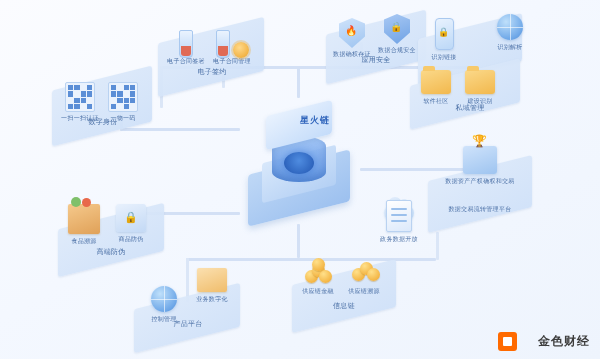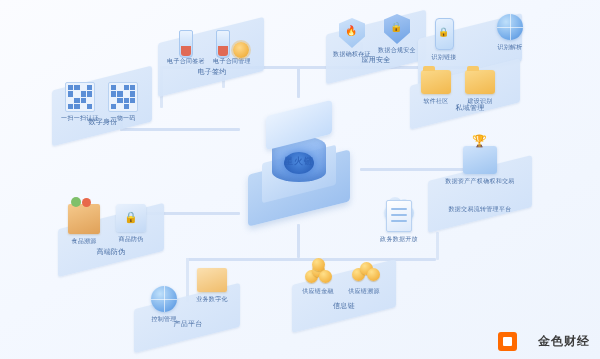--- a/index.html
+++ b/index.html
@@ -100,29 +100,28 @@
     top: 12px;
     width: 66px;
     height: 34px;
     background: linear-gradient(160deg, #e9f2fe 0%, #c4dcfa 100%);
     transform: skewY(-14deg);
     border-radius: 4px;
     box-shadow: 0 2px 4px rgba(110,150,200,0.25);
   }
   .hub-title {
     position: absolute;
-    left: 0;
+    left: 16px;
     top: 18px;
     width: 122px;
     text-align: center;
     font-size: 9px;
     font-weight: bold;
     color: #2f64bb;
     letter-spacing: 1px;
-    margin-top: 41px;
   }
   .shield {
     width: 26px;
     height: 30px;
     margin: 0 auto 3px auto;
     background: linear-gradient(160deg, #cfe3fb 0%, #9ec4f0 100%);
     clip-path: polygon(50% 0%, 100% 18%, 100% 62%, 50% 100%, 0% 62%, 0% 18%);
     position: relative;
     box-shadow: 0 1px 2px rgba(110,150,200,0.3);
   }

